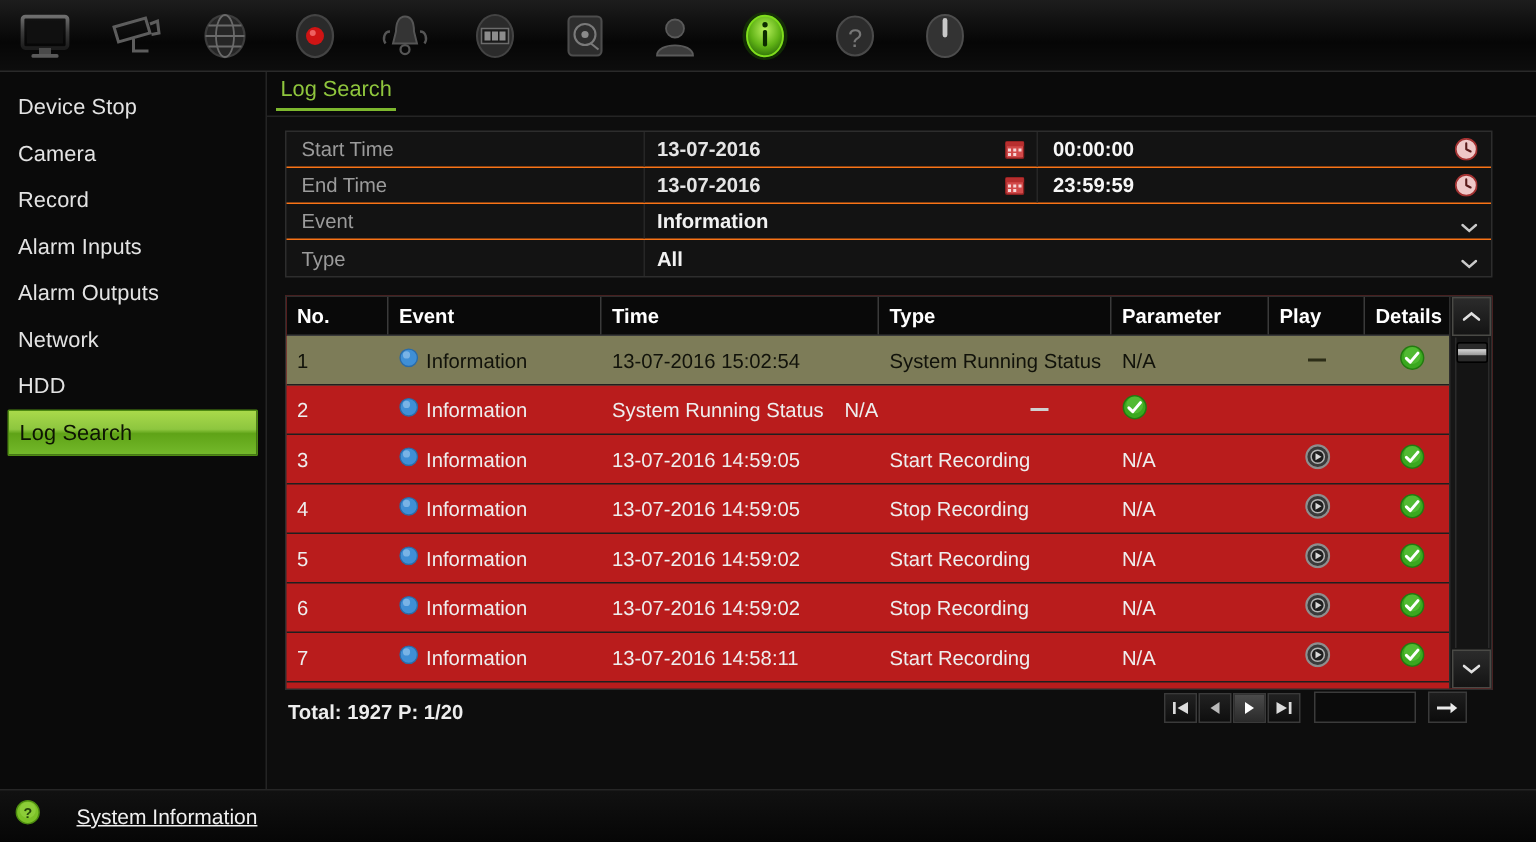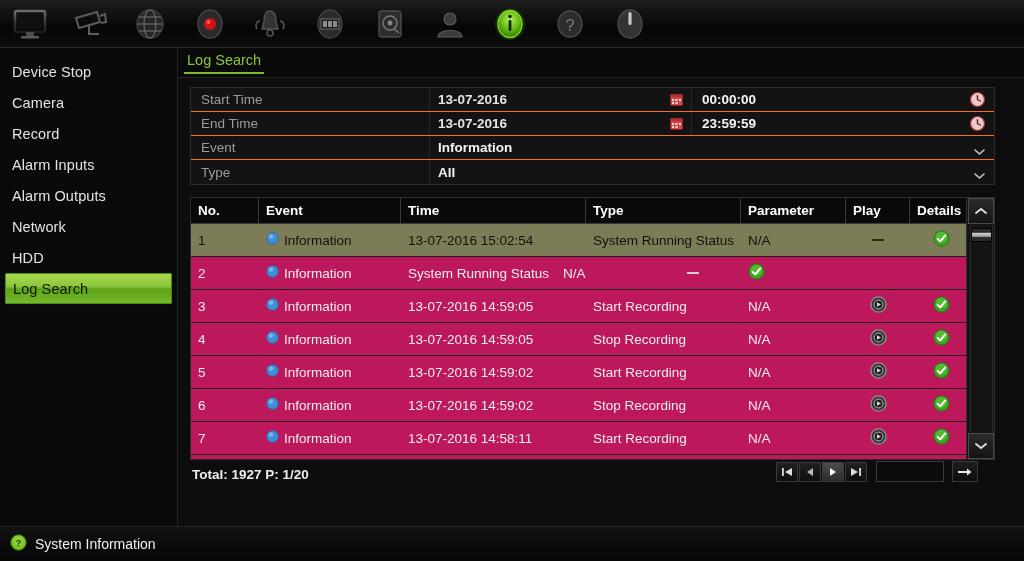--- a/index.html
+++ b/index.html
@@ -120,21 +120,21 @@
   }
   .cal-icon { position: absolute; right: 8px; top: 5px; }
   .clock-icon { position: absolute; right: 9px; top: 4px; }
   .chev-icon { position: absolute; right: 9px; top: 8px; }
 
   
   #table {
     position: absolute; left: 12px; top: 149px;
     width: 805px; height: 263px;
     border: 1px solid #2d2d2d;
-    background: #be185d;
+    background: #b91c1c;
     overflow: hidden;
   }
   .trow { display: flex; height: 33px; align-items: center; }
   #thead {
     height: 26px;
     background: #090909;
     border-bottom: 1px solid #3a3a3a;
     display: flex; align-items: center;
   }
   #thead .cell { color: #ffffff; font-size: 13.5px; font-weight: bold; }
@@ -242,21 +242,21 @@
 
   
   #statusbar {
     position: absolute; left: 0; bottom: 0;
     width: 1024px; height: 35px;
     background: linear-gradient(to bottom,#111 0%, #060606 100%);
     border-top: 1px solid #262626;
     display: flex; align-items: center;
     padding-left: 10px;
   }
-  #status-text { color: #f0f0f0; font-size: 14px; margin-left: 8px; }
+  #status-text { color: #f0f0f0; font-size: 14px; margin-left: 24px; text-decoration: underline; }
 </style>
 </head>
 <body>
 
 <div id="app">
 
   <div id="toolbar">
 
     <div class="tb-item">
       <svg width="40" height="34" viewBox="0 0 40 34">

